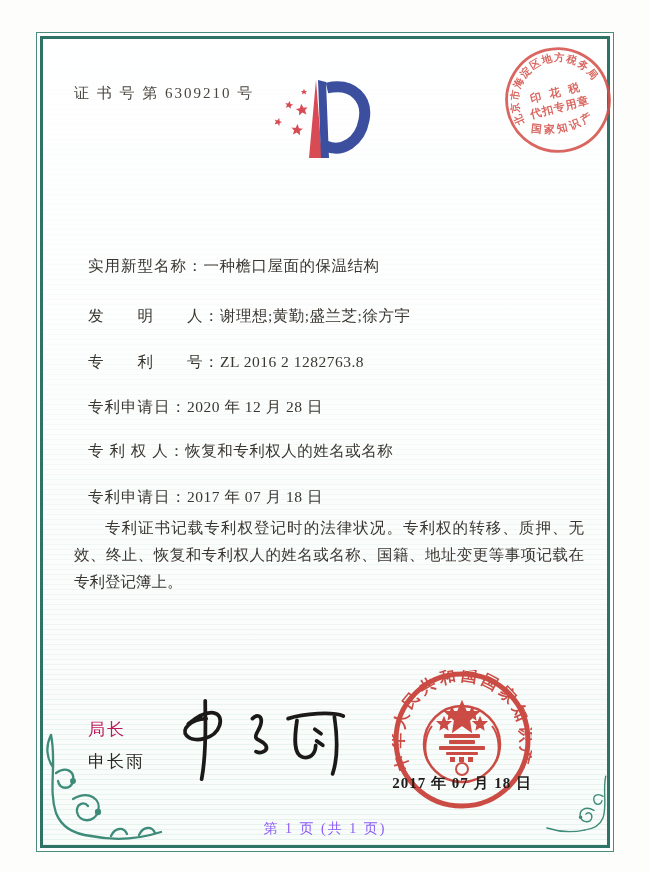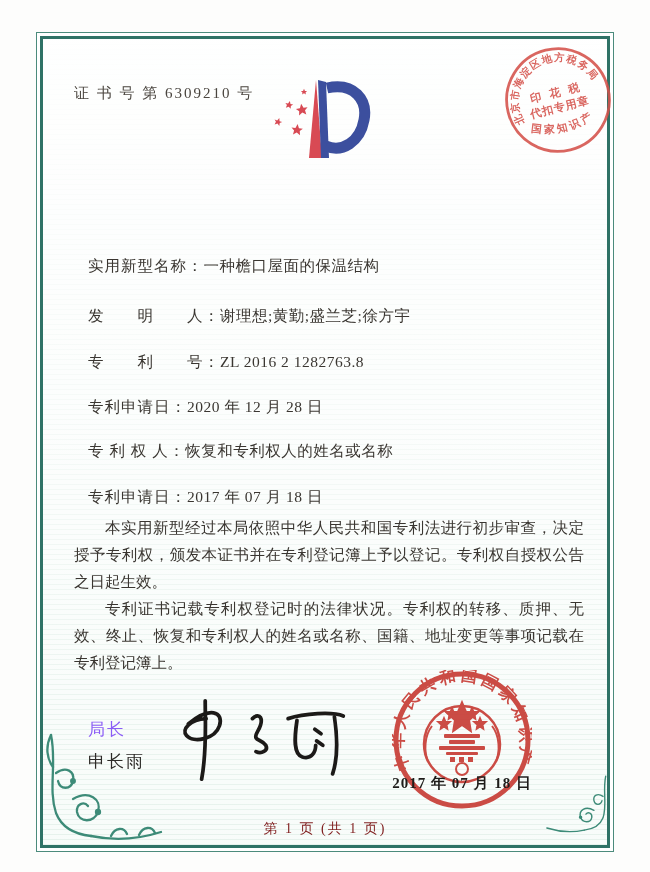--- a/index.html
+++ b/index.html
@@ -29,37 +29,37 @@
     font-size:35px; font-weight:700; color:#211f1d; letter-spacing:13px; text-indent:13px; }
 
   .fields { position:absolute; left:76px; top:0; width:480px; font-size:15.5px; color:#3a3631; }
   .field-row { position:absolute; left:12px; white-space:nowrap; letter-spacing:0.5px; }
   .field-row .lab { letter-spacing:1px; }
 
   .paras { position:absolute; left:74px; top:514px; width:510px; font-size:15.5px;
     line-height:27px; color:#3a3631; text-align:justify; }
   .paras p { text-indent:2em; }
 
-  .director-title { position:absolute; left:88px; top:718px; font-size:17px; color:#8b5cf6;
+  .director-title { position:absolute; left:88px; top:718px; font-size:17px; color:#be185d;
     letter-spacing:2px; font-family:"Liberation Sans","DejaVu Sans",sans-serif; }
   .director-name  { position:absolute; left:88px; top:750px; font-size:17px; color:#2c2a27;
     letter-spacing:2px; font-family:Liberation Mono, monospace; }
 
   .signature { position:absolute; left:158px; top:694px; width:196px; height:92px; }
 
   .seal { position:absolute; left:392px; top:670px; width:140px; height:140px; opacity:0.93; }
   .seal-date { position:absolute; left:392px; top:774px; width:140px; text-align:center;
     font-size:15px; font-weight:700; color:#1e1c1a; letter-spacing:1px; white-space:nowrap; }
 
   .flourish-left  { position:absolute; left:43px;  top:733px; width:142px; height:112px; }
   .flourish-right { position:absolute; left:534px; top:764px; width:76px;  height:82px;
     transform:scaleX(-1); }
 
   .footer { position:absolute; left:0; top:820px; width:650px; text-align:center;
-    font-size:14px; color:#7f1d1d; letter-spacing:2px; }
+    font-size:14px; color:#8b5cf6; letter-spacing:2px; }
 </style>
 </head>
 <body>
 
 <div class="page">
   <div class="frame"></div>
 
   <div class="cert-no">证 书 号 第 6309210 号</div>
 
   <svg class="logo" viewBox="0 0 104 82">
@@ -108,21 +108,20 @@
     </div>
     <div class="field-row" style="top:441px">
       <span class="lab">专 利 权 人：</span><span>恢复和专利权人的姓名或名称</span>
     </div>
     <div class="field-row" style="top:487px">
       <span class="lab">专利申请日：</span><span>2017 年 07 月 18 日</span>
     </div>
   </div>
 
   <div class="paras">
-    <p>本实用新型经过本局依照中华人民共和国专利法进行初步审查，决定授予专利权，颁发本证书并在专利登记簿上予以登记。专利权自授权公告之日起生效。</p>
     <p>专利证书记载专利权登记时的法律状况。专利权的转移、质押、无效、终止、恢复和专利权人的姓名或名称、国籍、地址变更等事项记载在专利登记簿上。</p>
   </div>
 
   <div class="director-title">局长</div>
   <div class="director-name">申长雨</div>
 
   <svg class="signature" viewBox="0 0 220 100">
     <g stroke="#1c1a18" stroke-width="4.2" fill="none" stroke-linecap="round" stroke-linejoin="round">
       <path d="M34,32 C58,12 74,18 69,34 C64,49 40,54 32,45 C26,38 36,27 54,26"></path>
       <path d="M53,6 C53,30 55,62 49,94"></path>

